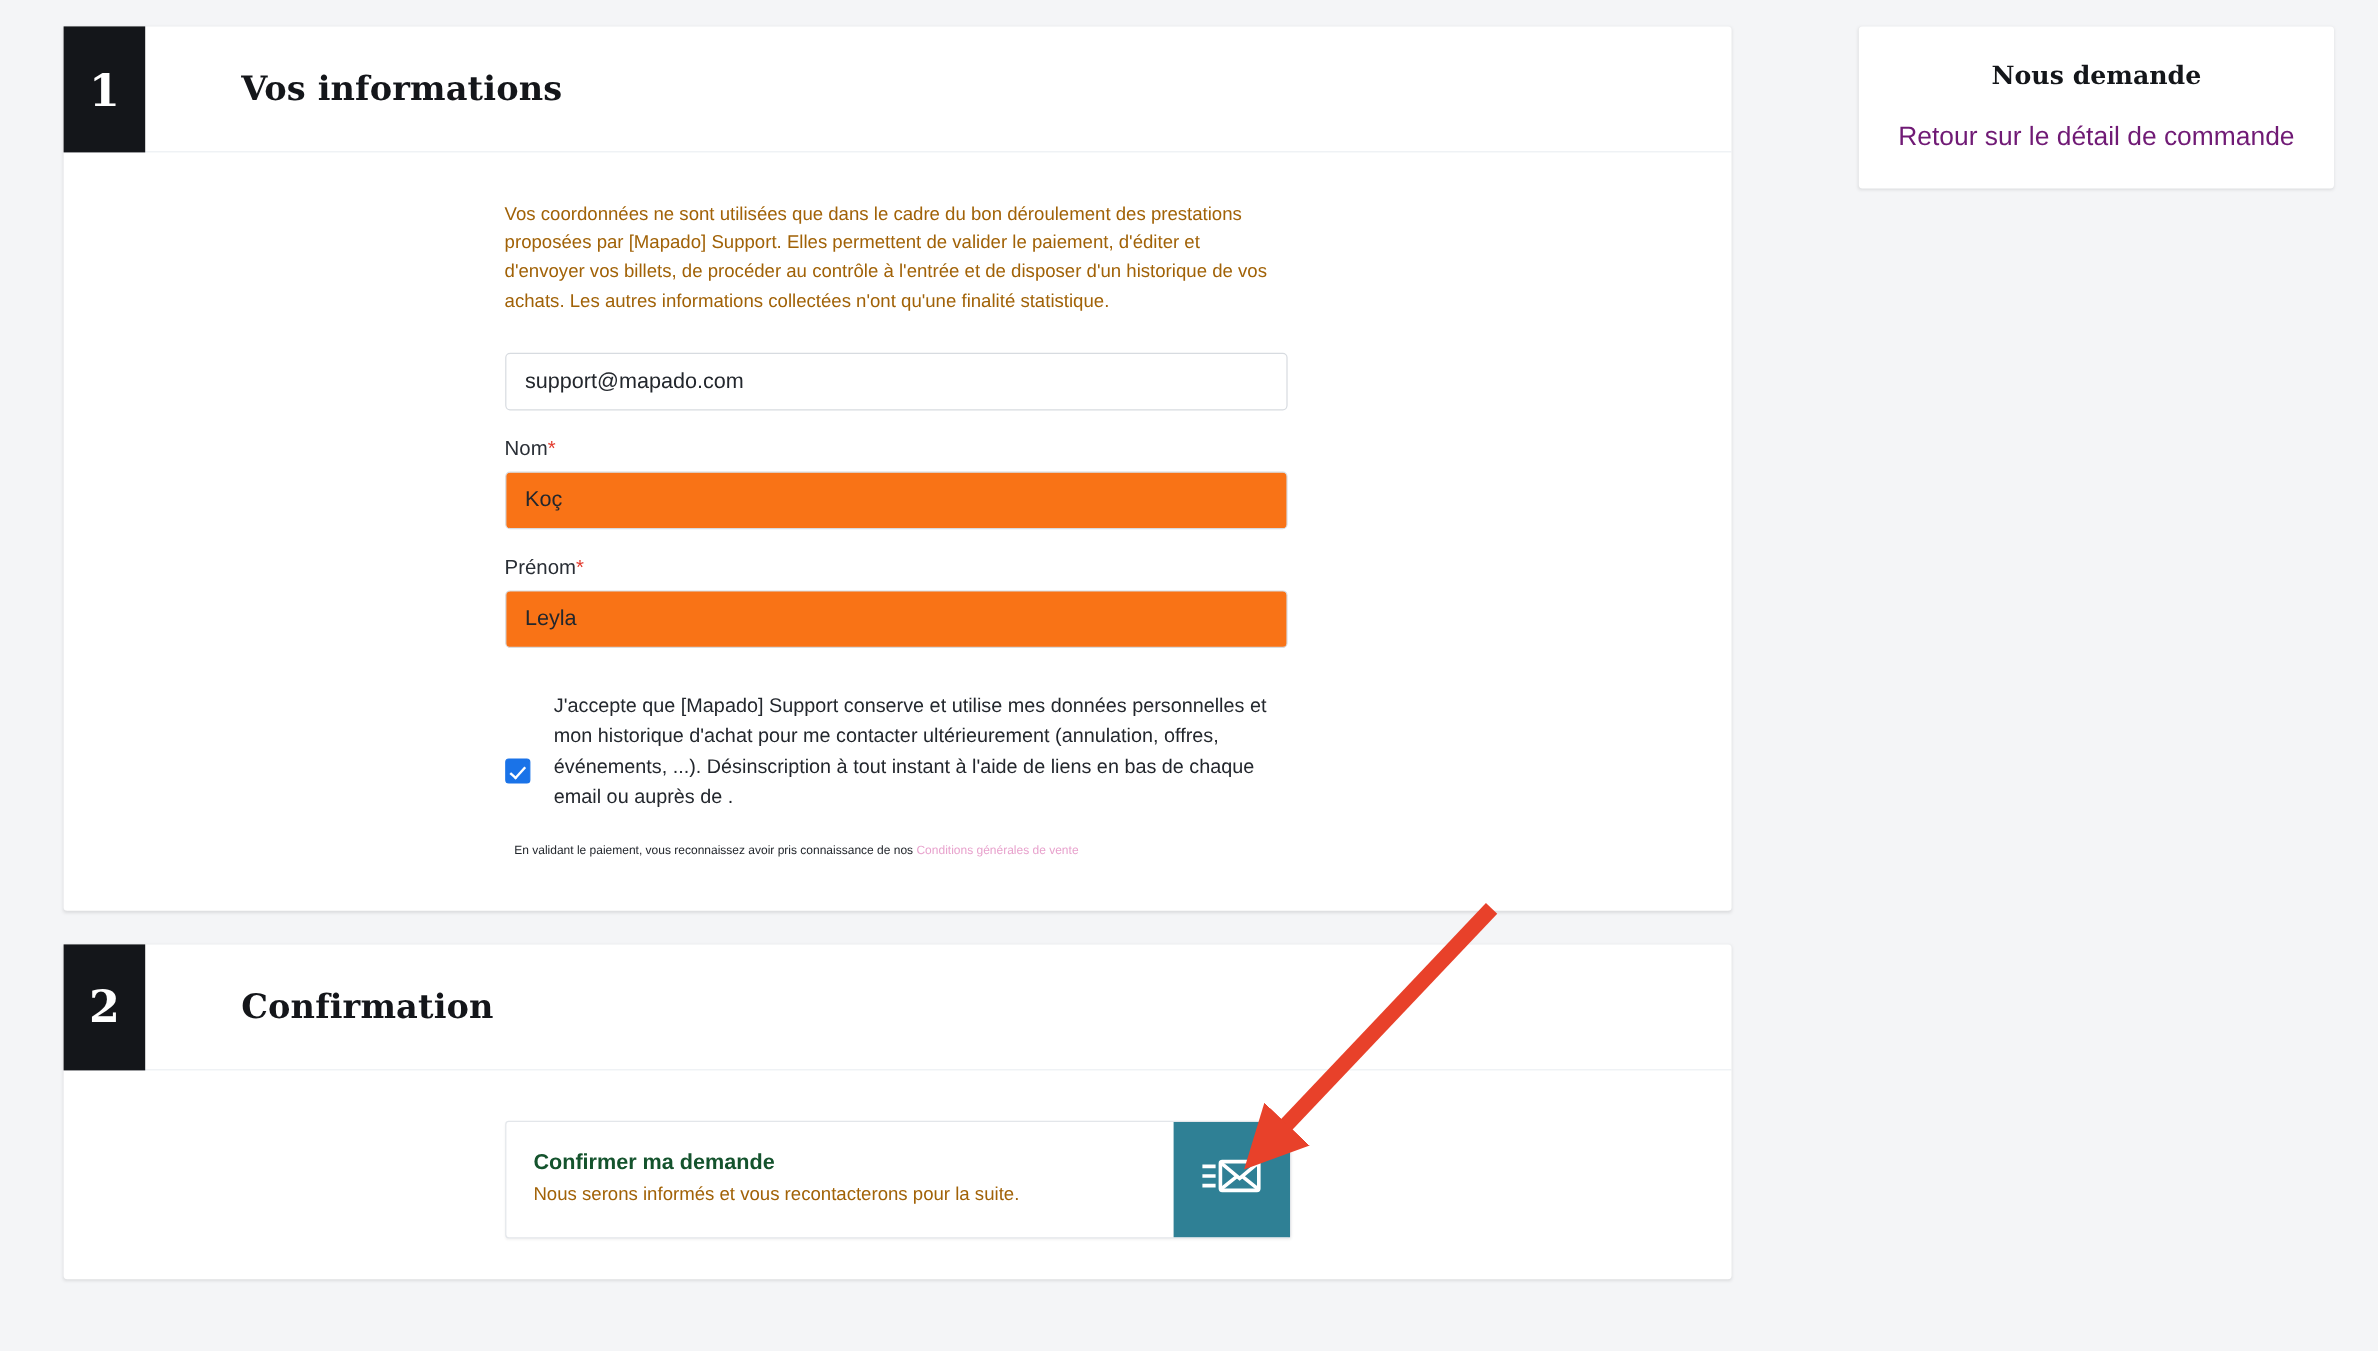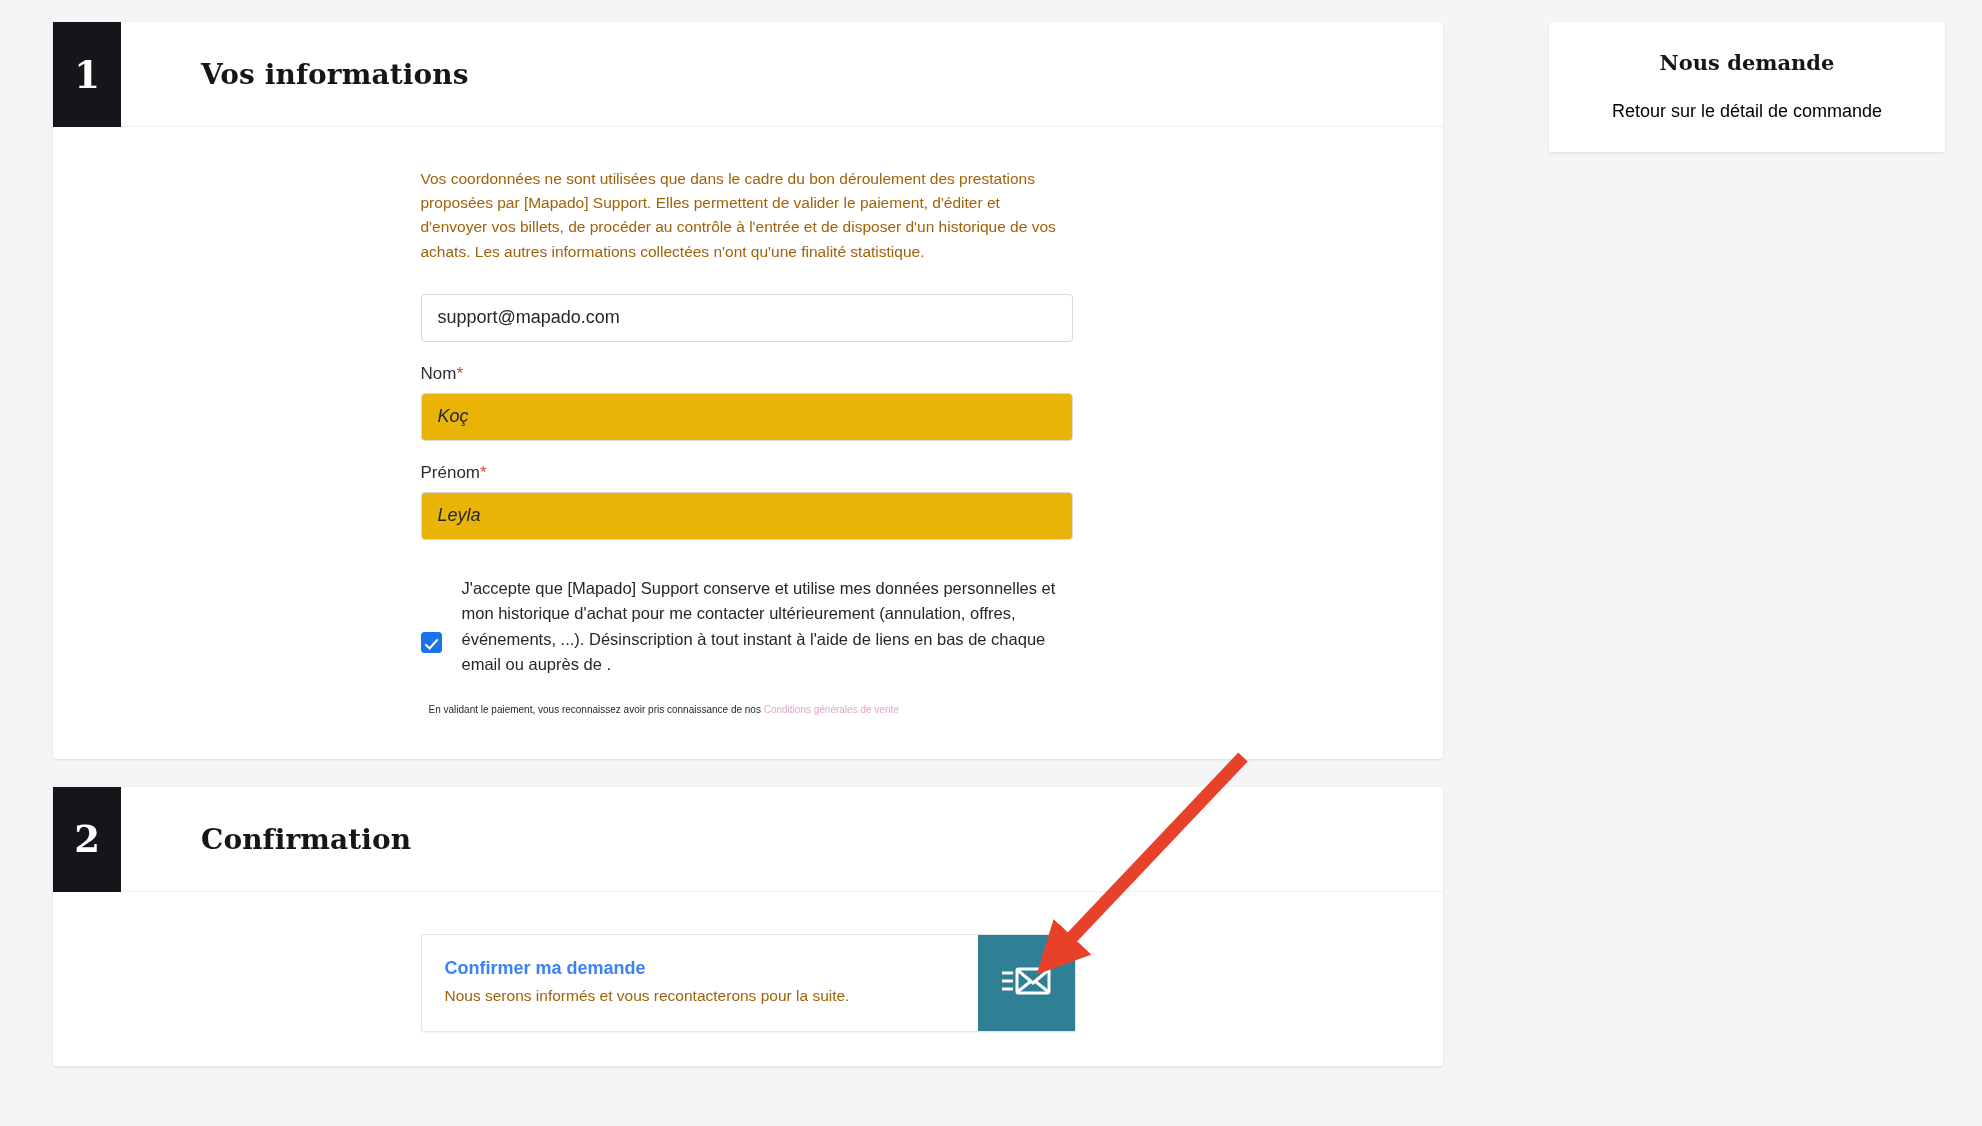--- a/index.html
+++ b/index.html
@@ -100,23 +100,22 @@
     border: 1px solid #d7dbe0;
     border-radius: 4px;
     padding: 0 16px;
     font-size: 18px;
     color: #23272d;
     background: #ffffff;
     outline: none;
     font-family: "Liberation Sans", sans-serif;
   }
   .text-input.autofilled {
-    background: #eab308;
+    background: #f97316;
     border-color: #d7dbe0;
-    font-style: italic;
   }
   .field-group { margin-bottom: 22px; }
 
   .consent-row {
     display: flex;
     align-items: center;
     margin-top: 36px;
     margin-bottom: 26px;
   }
   .checkbox {
@@ -175,21 +174,21 @@
     border-radius: 3px;
     background: #ffffff;
     box-shadow: 0 1px 2px rgba(0,0,0,0.05);
   }
   .confirm-title {
     position: absolute;
     left: 23px;
     top: 23px;
     font-size: 18px;
     font-weight: 700;
-    color: #3b82f6;
+    color: #14532d;
   }
   .confirm-sub {
     position: absolute;
     left: 23px;
     top: 52px;
     font-size: 15.5px;
     color: #a16207;
   }
   .confirm-action {
     position: absolute;
@@ -216,22 +215,22 @@
     text-align: center;
   }
   .side-title {
     font-family: "DejaVu Serif", serif;
     font-size: 21px;
     font-weight: 700;
     color: #14161a;
     margin-bottom: 26px;
   }
   .side-link {
-    font-size: 18px;
-    color: #000000;
+    font-size: 22px;
+    color: #701a75;
     text-decoration: none;
   }
 
   
   .arrow-layer {
     position: absolute;
     left: 0; top: 0;
     width: 1982px; height: 1126px;
     pointer-events: none;
   }

